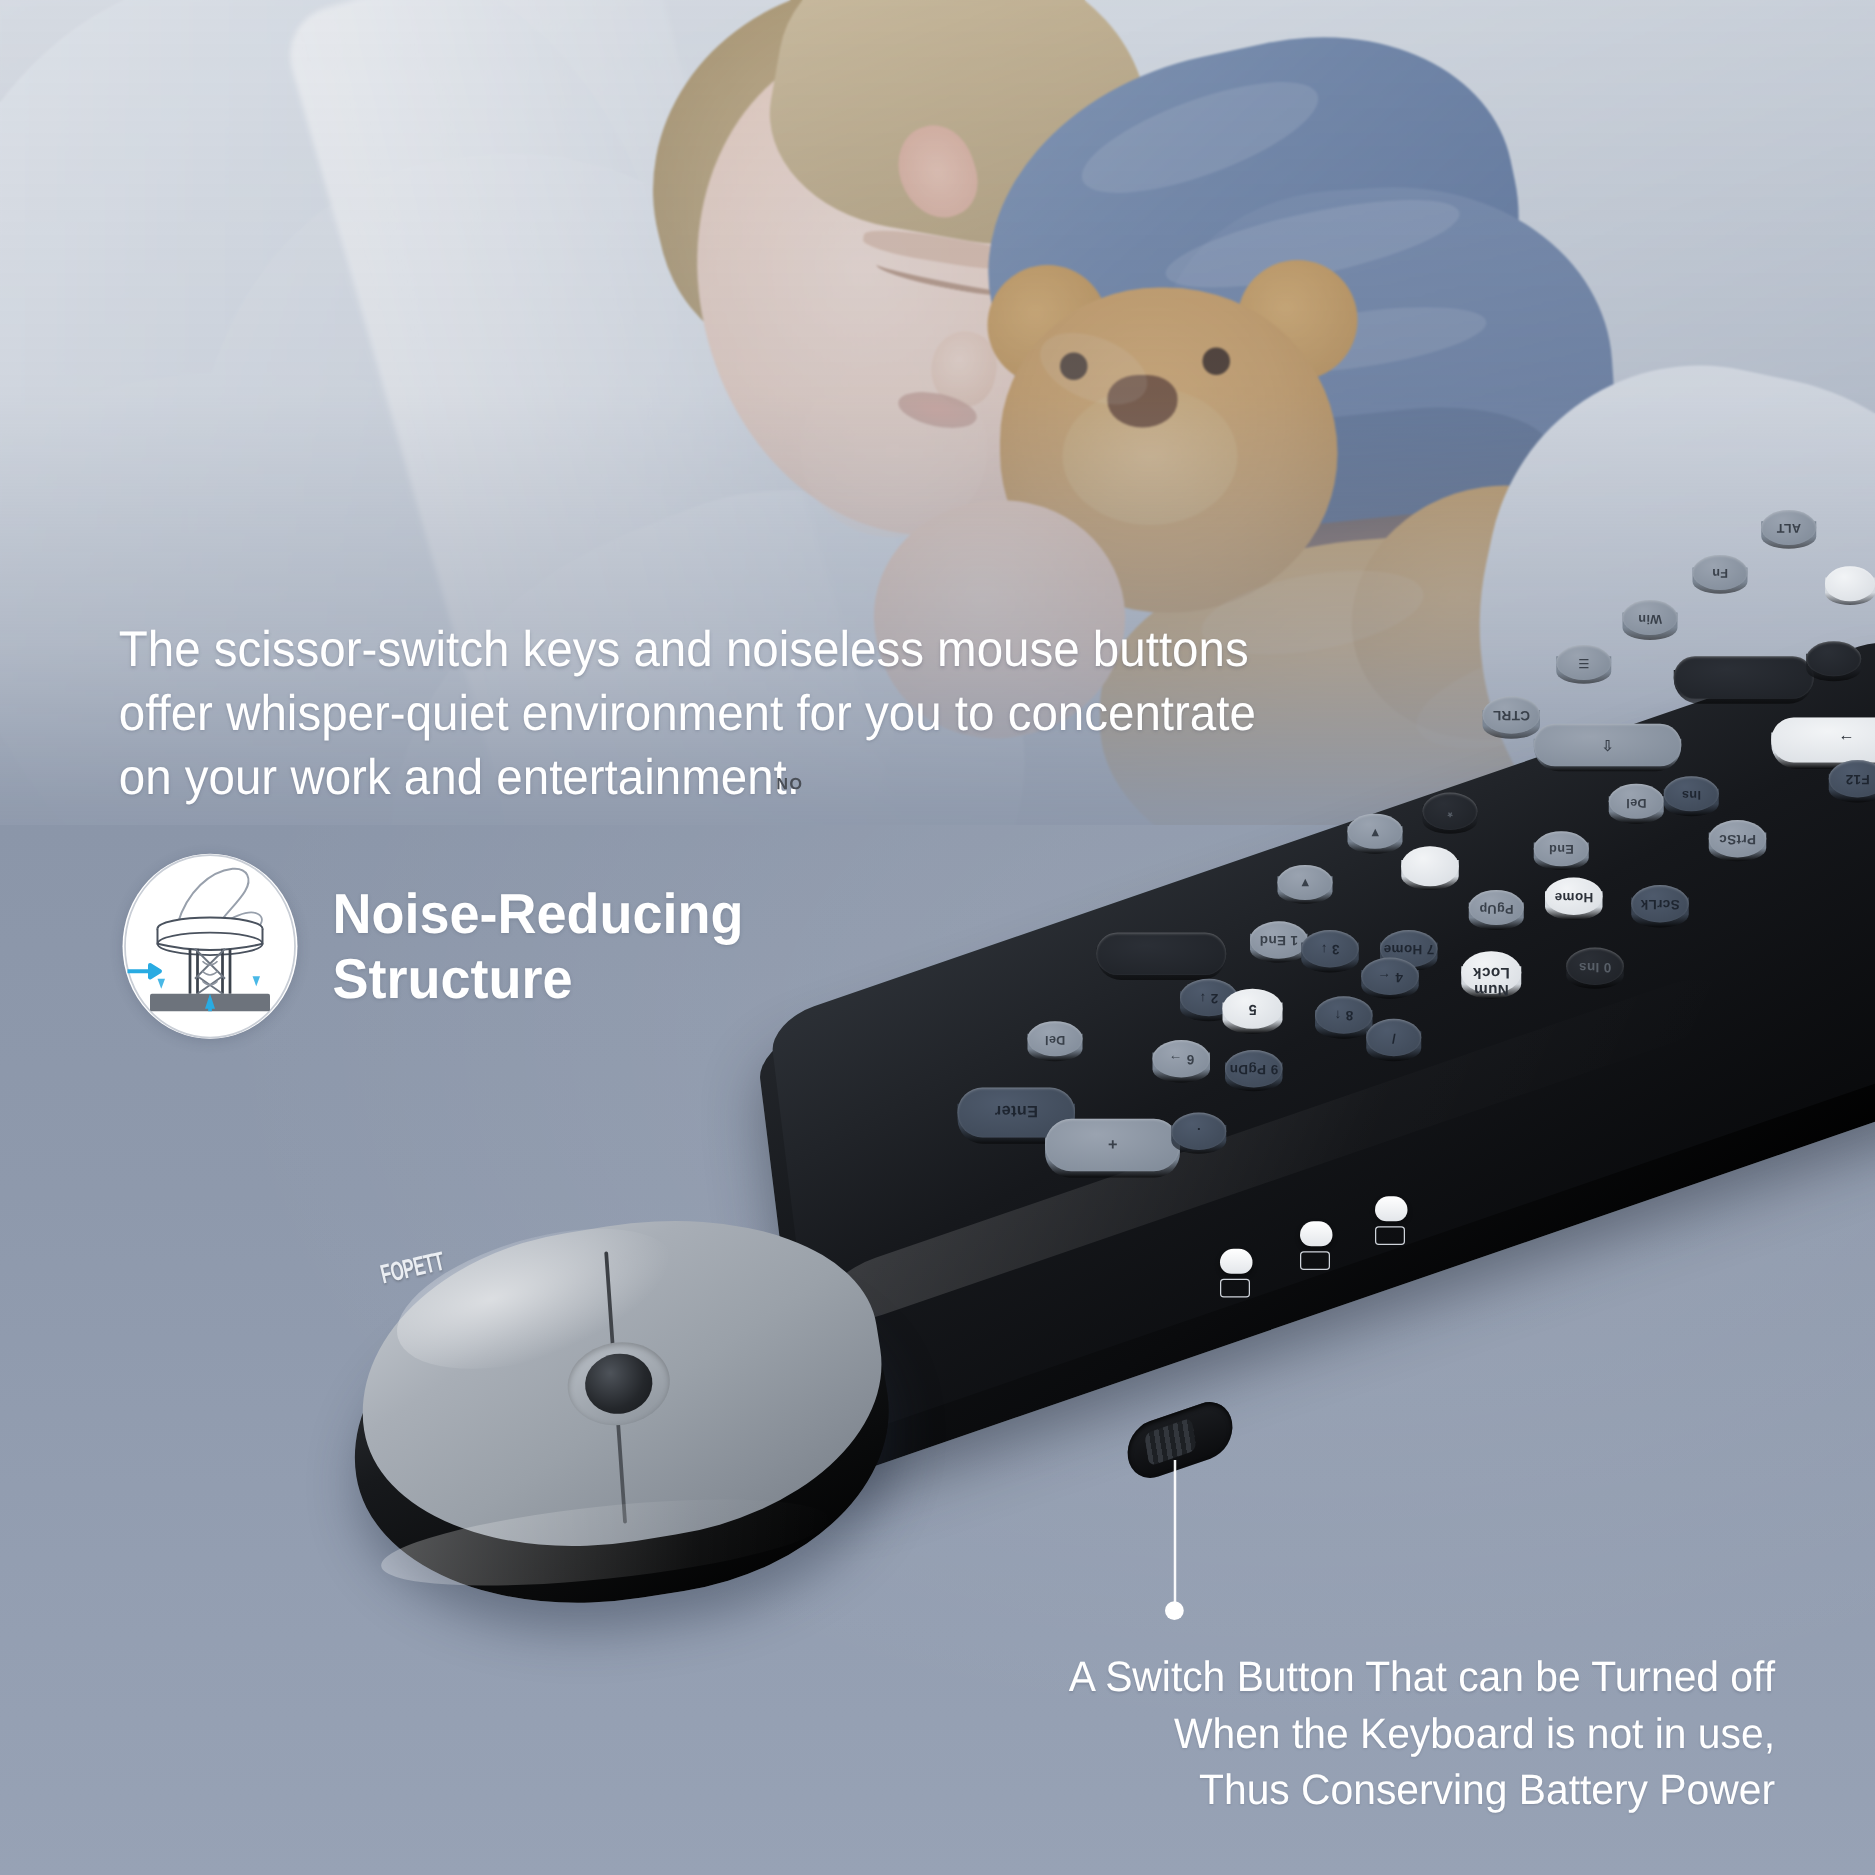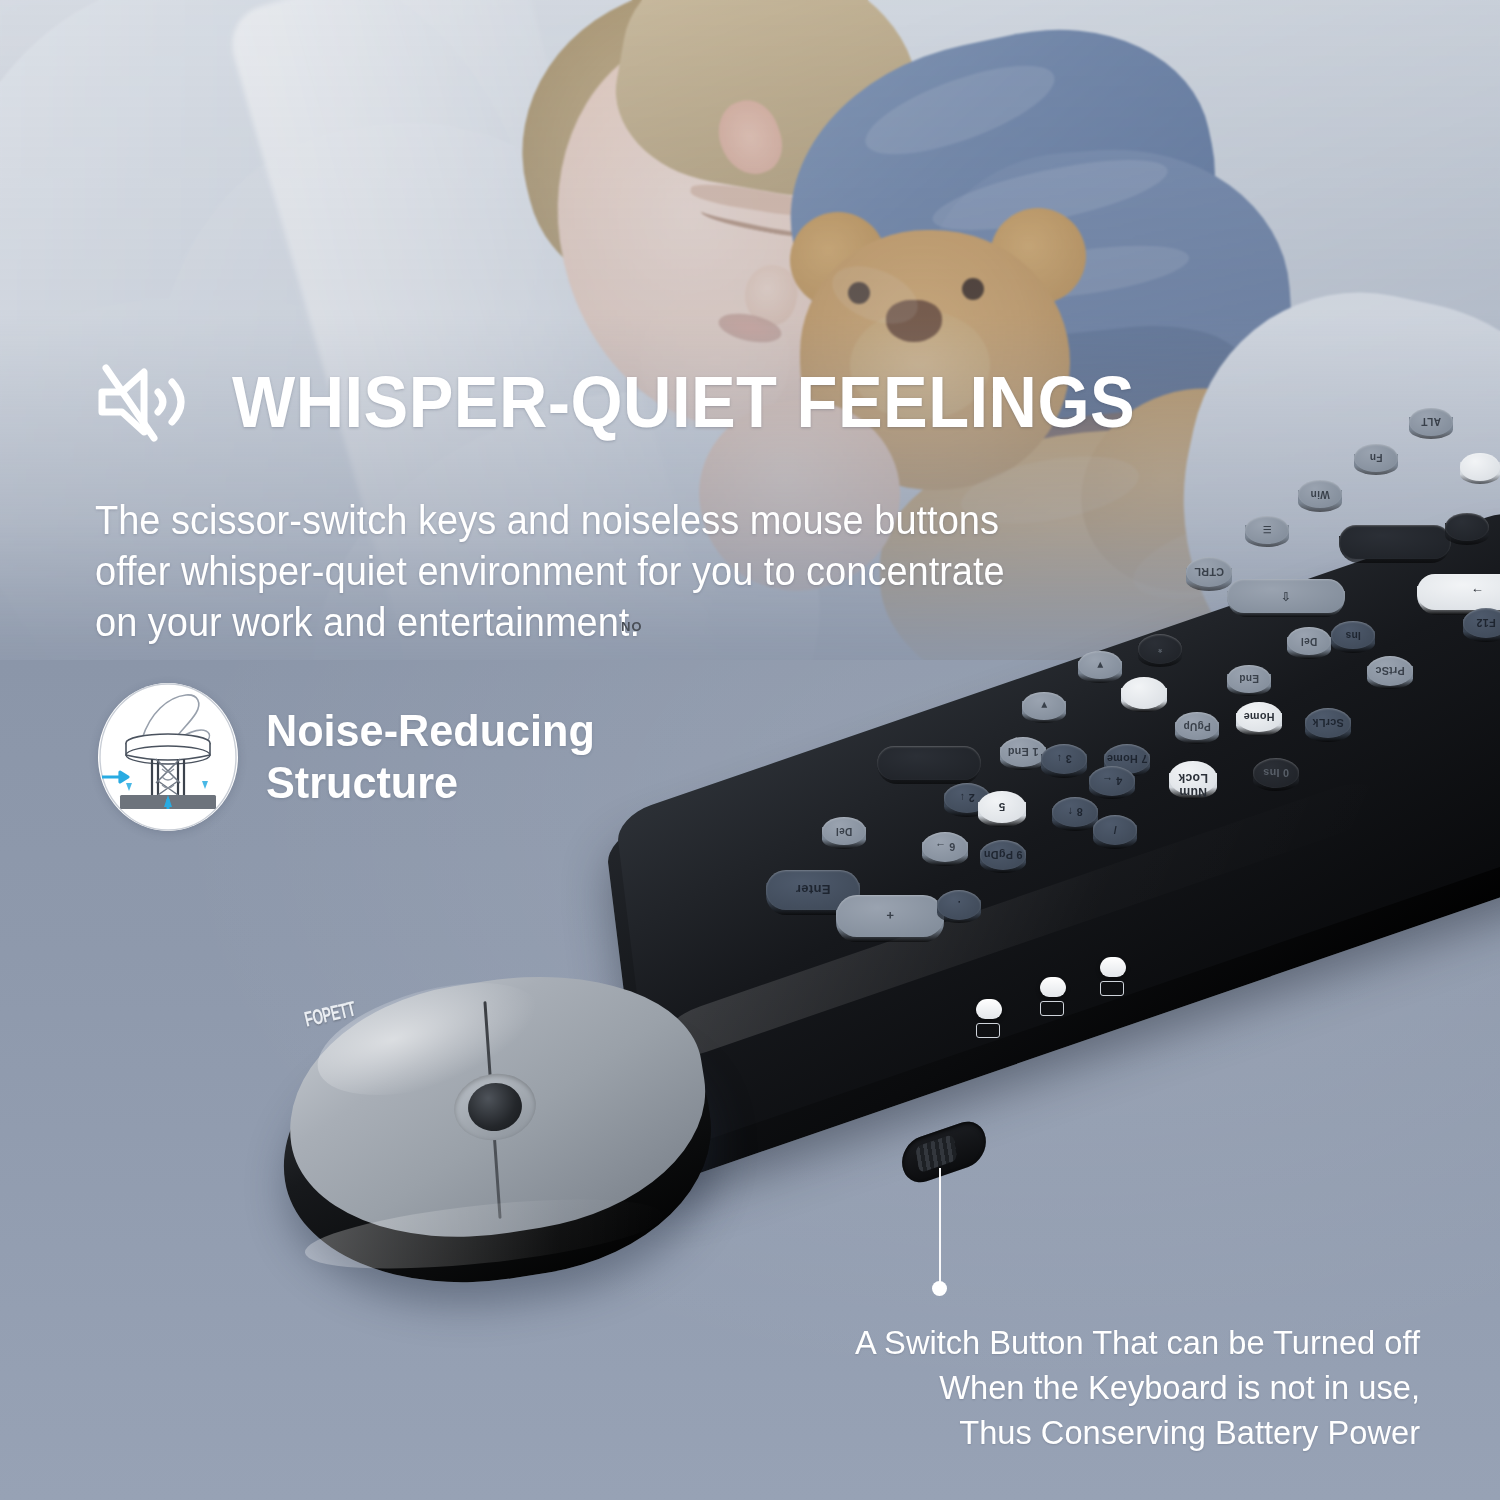--- a/index.html
+++ b/index.html
@@ -254,29 +254,20 @@
     <div class="duvet"></div>
 
     <div class="photo-blur"></div>
     <div class="photo-tint"></div>
   </div>
 
   <div class="lower">
     <div class="lower-vig"></div>
   </div>
 
-  <div class="headline-row">
-    <svg class="mute-icon" viewBox="0 0 118 80">
-      <path d="M10 30 H30 L52 10 V70 L30 50 H10 Z" fill="none" stroke="#ffffff" stroke-width="7" stroke-linejoin="round" stroke-linecap="round"></path>
-      <path d="M66 30 Q76 40 66 50" fill="none" stroke="#ffffff" stroke-width="7" stroke-linecap="round"></path>
-      <path d="M80 20 Q98 40 80 60" fill="none" stroke="#ffffff" stroke-width="7" stroke-linecap="round"></path>
-      <line x1="14" y1="6" x2="62" y2="76" stroke="#ffffff" stroke-width="7" stroke-linecap="round"></line>
-    </svg>
-    <div class="headline">WHISPER-QUIET FEELINGS</div>
-  </div>
 
   <div class="body-copy">
     <div>The scissor-switch keys and noiseless mouse buttons</div>
     <div>offer whisper-quiet environment for you to concentrate</div>
     <div>on your work and entertainment.</div>
   </div>
 
   <div class="feature">
     <div class="badge-circle">
       <svg viewBox="0 0 140 148" width="140" height="148">

